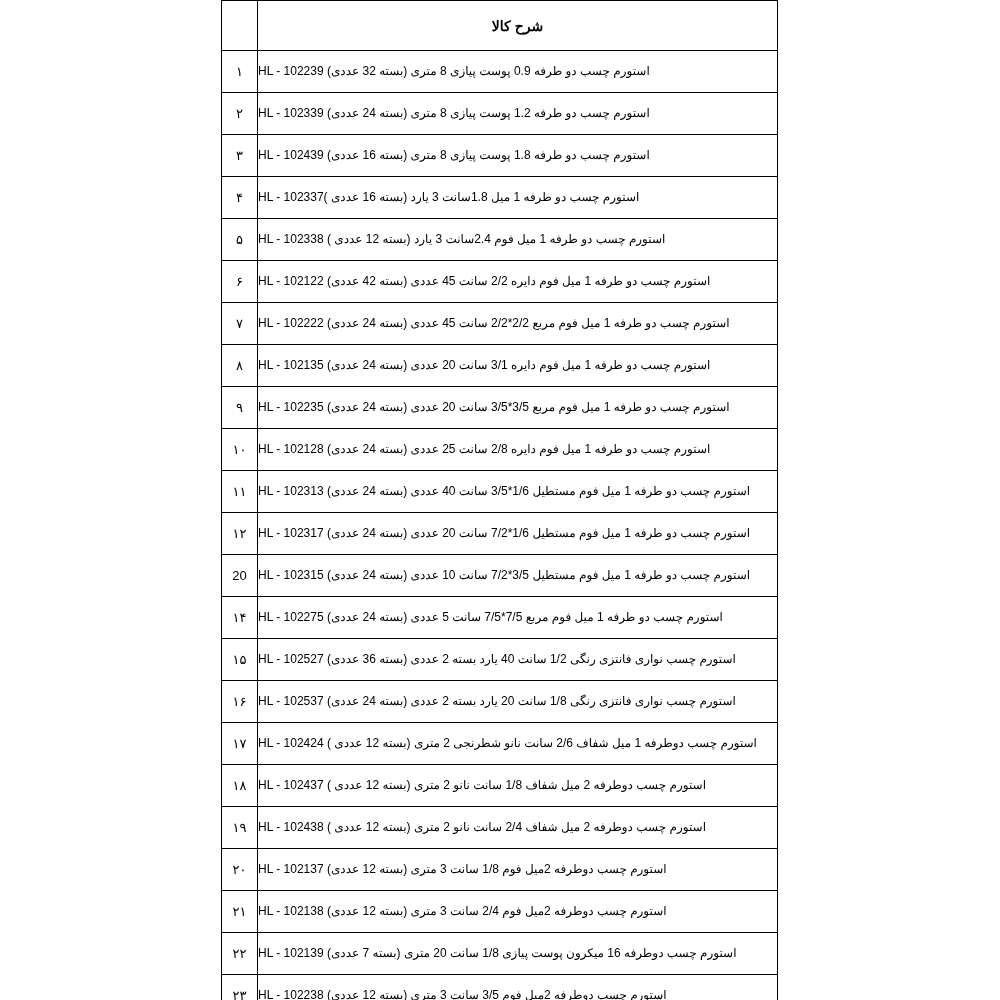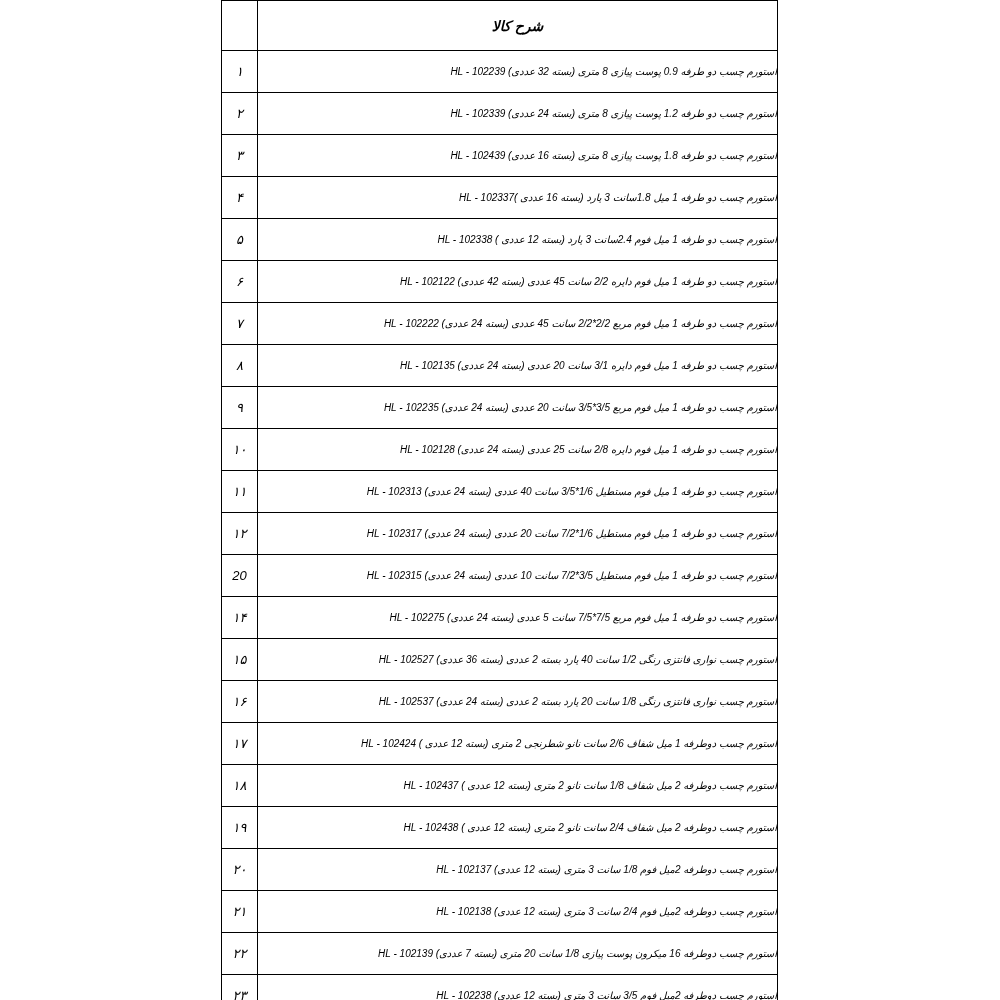--- a/index.html
+++ b/index.html
@@ -30,21 +30,20 @@
     border-collapse: collapse;
     table-layout: fixed;
     width: 556px;
     direction: rtl;
   }
   table.product-table td,
   table.product-table th {
     border: 1px solid #000000;
     padding: 0;
     background: #ffffff;
-    font-style: italic;
   }
   col.col-index { width: 36px; }
   col.col-desc  { width: 520px; }
 
   .hdr-row th {
     height: 49px;
   }
   .hdr-desc {
     font-size: 14px;
     font-weight: bold;
@@ -61,22 +60,22 @@
   .body-row td {
     height: 41px;
   }
   .cell-index {
     font-size: 13px;
     text-align: center;
     vertical-align: middle;
     font-weight: normal;
   }
   .cell-desc {
-    font-size: 10px;
-    text-align: right;
+    font-size: 12px;
+    text-align: left;
     vertical-align: middle;
     padding: 0 6px;
     line-height: 1.35;
     white-space: nowrap;
     overflow: hidden;
   }
 </style>
 </head>
 <body>
 

